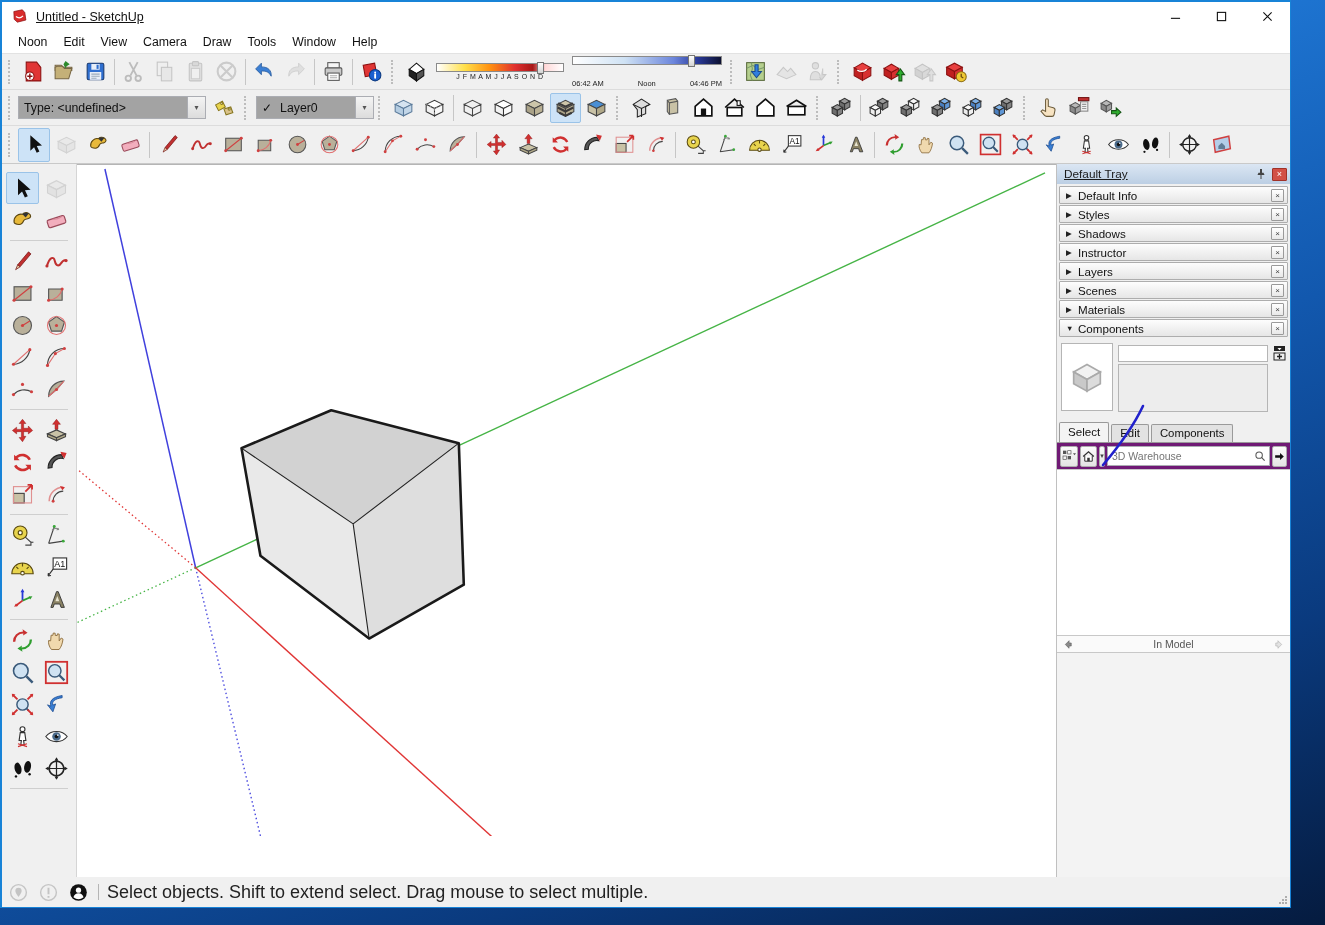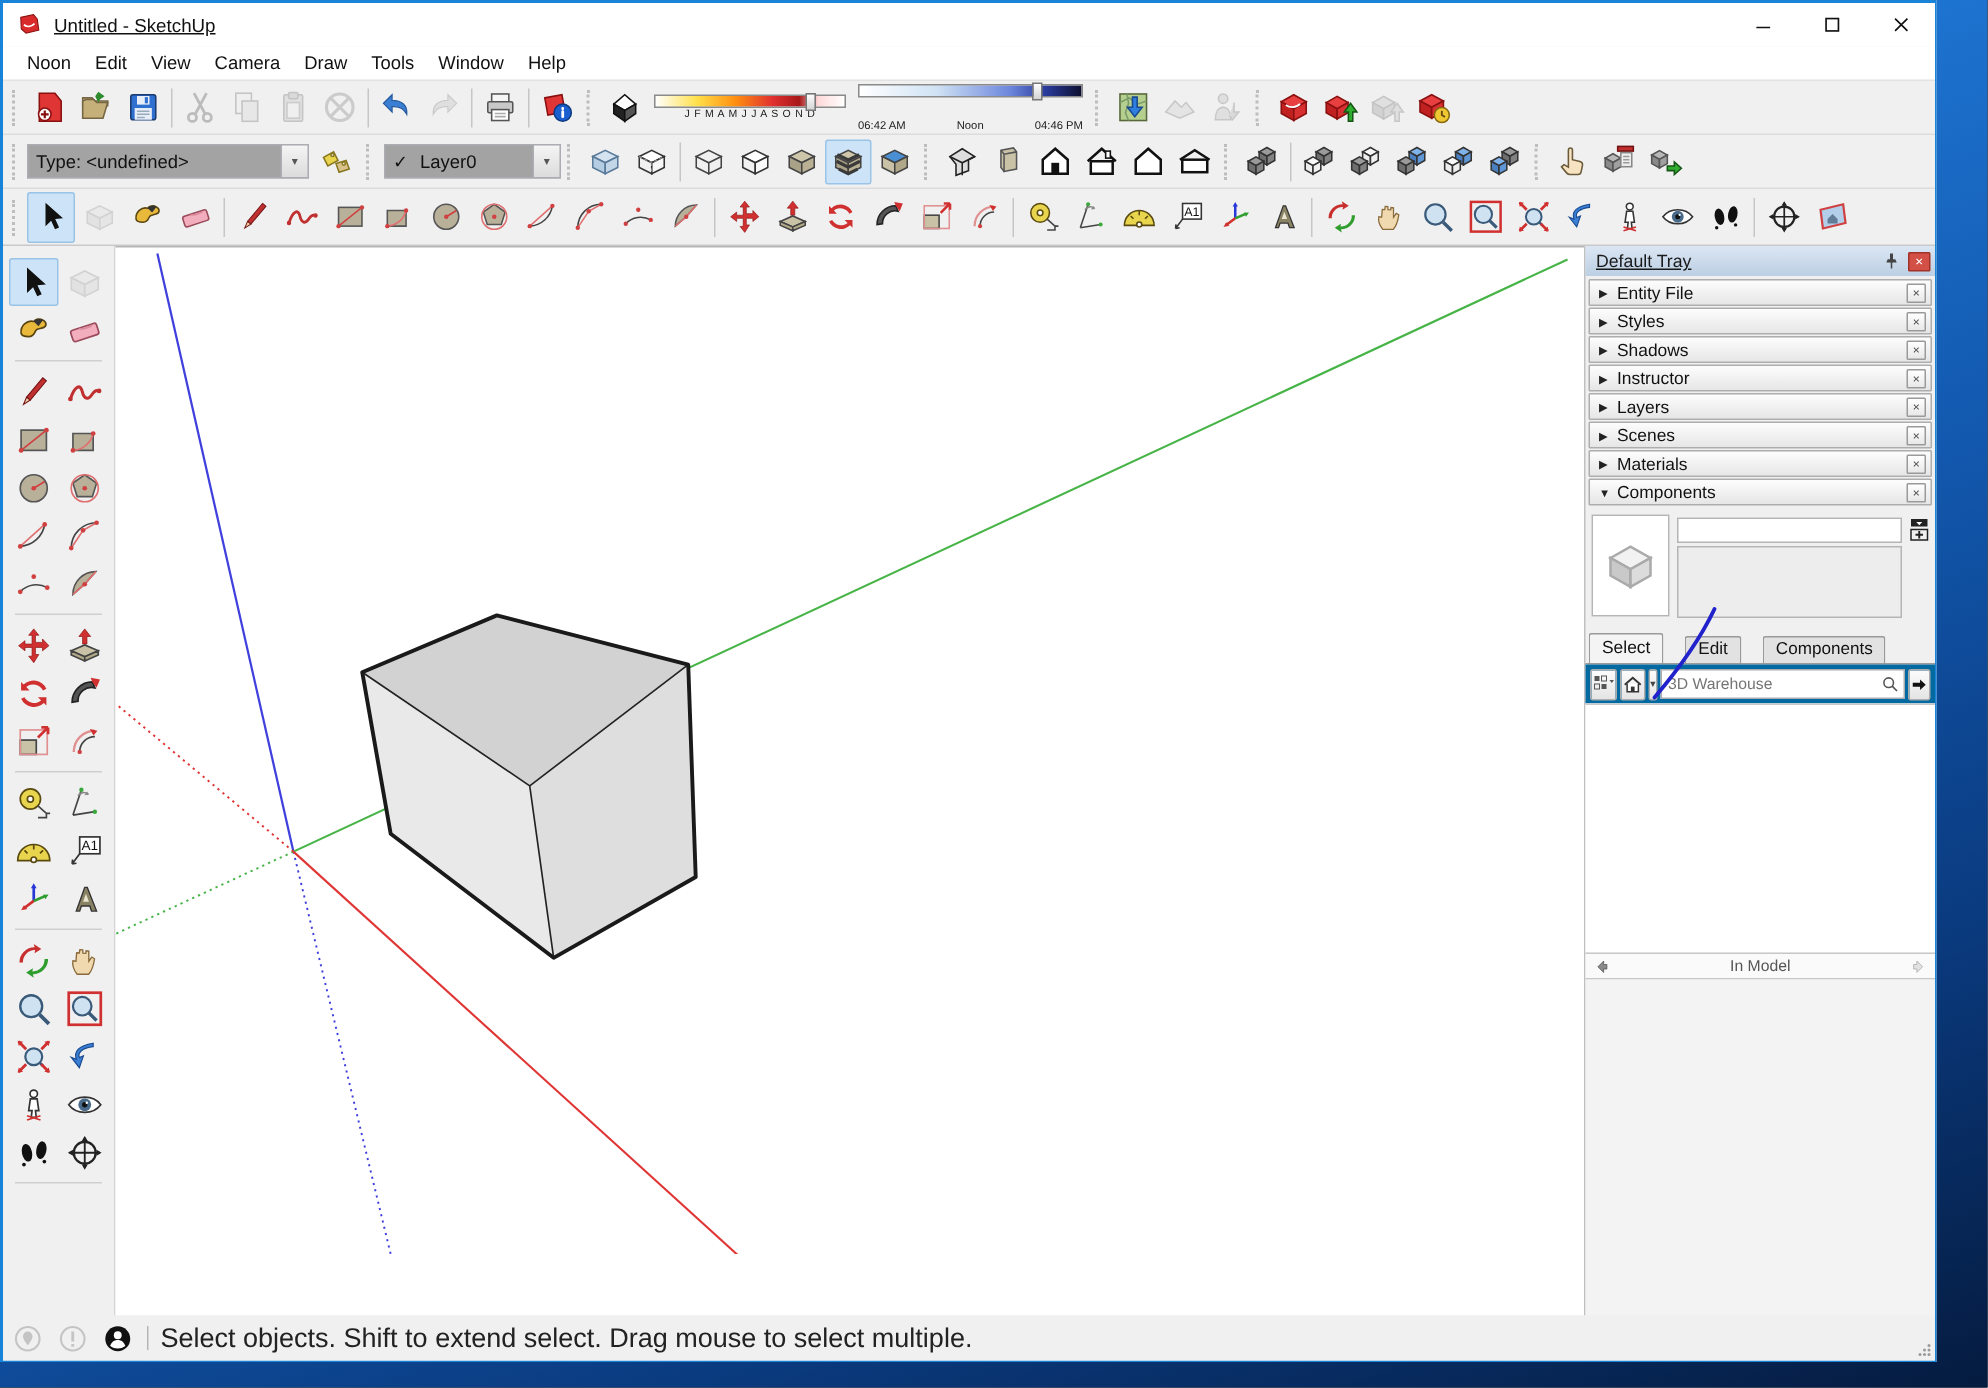--- a/index.html
+++ b/index.html
@@ -68,23 +68,23 @@
   
   .comp-body{height:84px;flex:none;display:flex;padding:4px;position:relative;}
   .comp-thumb{width:52px;height:68px;background:#fff;border:1px solid #b5b5b5;display:flex;align-items:center;justify-content:center;}
   .comp-thumb svg{width:40px;height:40px;}
   .comp-fields{flex:1;margin-left:5px;margin-right:18px;}
   .comp-name{height:17px;background:#fff;border:1px solid #b5b5b5;font-size:11px;padding:0 3px;width:100%;}
   .comp-desc{height:48px;background:#ededed;border:1px solid #b5b5b5;margin-top:2px;font-size:11px;}
   .thumb-toggle{position:absolute;right:4px;top:6px;width:13px;height:16px;}
   .tabs{height:20px;flex:none;display:flex;align-items:flex-end;padding:0 2px;border-bottom:1px solid #9a9a9a;}
   .tab{height:18px;padding:2px 8px 0;font-size:11.4px;color:#111;background:#e2e2e2;border:1px solid #9a9a9a;border-bottom:none;
-    border-radius:2px 2px 0 0;margin-right:14px;}
+    border-radius:2px 2px 0 0;margin-right:2px;}
   .tab.active{background:#f4f4f4;height:20px;font-size:11.6px;}
-  .searchrow{height:26px;flex:none;display:flex;align-items:center;padding:2px 3px;background:#0369a1;gap:2px;}
+  .searchrow{height:26px;flex:none;display:flex;align-items:center;padding:2px 3px;background:#701a75;gap:2px;}
   .sq-btn{height:21px;border:1px solid #adadad;background:linear-gradient(#fcfcfc,#e4e4e4);display:flex;align-items:center;justify-content:center;border-radius:2px;}
   .searchbox{flex:1;height:20px;border:1px solid #abadb3;background:#fff;display:flex;align-items:center;}
   .searchbox input{border:none;outline:none;flex:1;font-size:10.5px;padding:0 4px;min-width:0;font-family:"Liberation Sans",sans-serif;}
   .comp-list{flex:none;height:166px;background:#fff;border-top:1px solid #c8c8c8;}
   .inmodel{height:18px;flex:none;background:#fafafa;border-top:1px solid #c8c8c8;border-bottom:1px solid #c8c8c8;
     display:flex;align-items:center;padding:0 4px;}
   .inmodel-label{flex:1;text-align:center;font-size:10.5px;color:#555;}
   .tray-rest{flex:1;background:#f3f3f3;}
   .ink{position:absolute;left:0;top:0;width:234px;height:746px;pointer-events:none;}
   
@@ -1115,21 +1115,21 @@
           <svg class="tray-pin" viewBox="0 0 14 14">
             <rect x="6" y="2" width="2" height="6" fill="#444"></rect>
               <path d="M3.5 8h7l-1-2.2h-5z" fill="#444"></path>
               <line x1="7" y1="8" x2="7" y2="12" stroke="#444"></line>
           </svg>
           <div class="tray-close">×</div>
         </div>
         <div class="sections" id="tray-sections">
             <div class="sec">
               <span class="sec-arrow">▶</span>
-              <span class="sec-label">Entity File</span>
+              <span class="sec-label">Default Info</span>
               <span class="sec-x">×</span>
             </div>
             <div class="sec">
               <span class="sec-arrow">▶</span>
               <span class="sec-label">Styles</span>
               <span class="sec-x">×</span>
             </div>
             <div class="sec">
               <span class="sec-arrow">▶</span>
               <span class="sec-label">Shadows</span>

